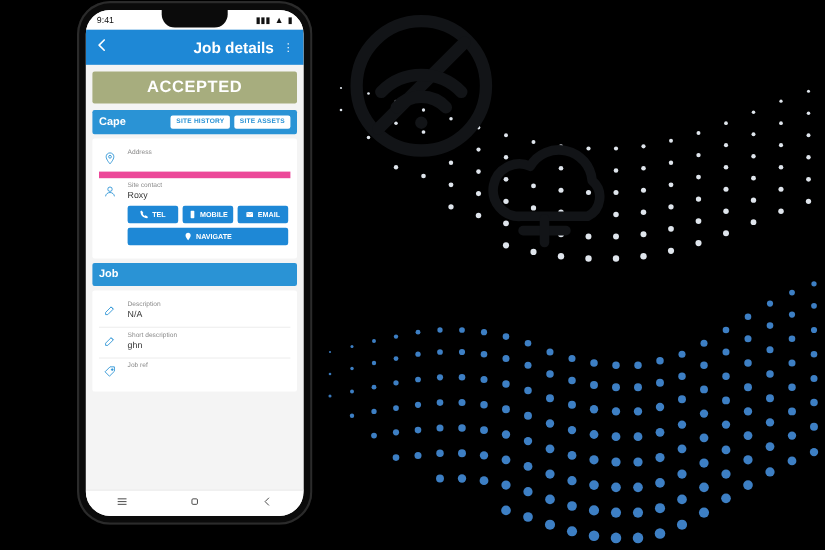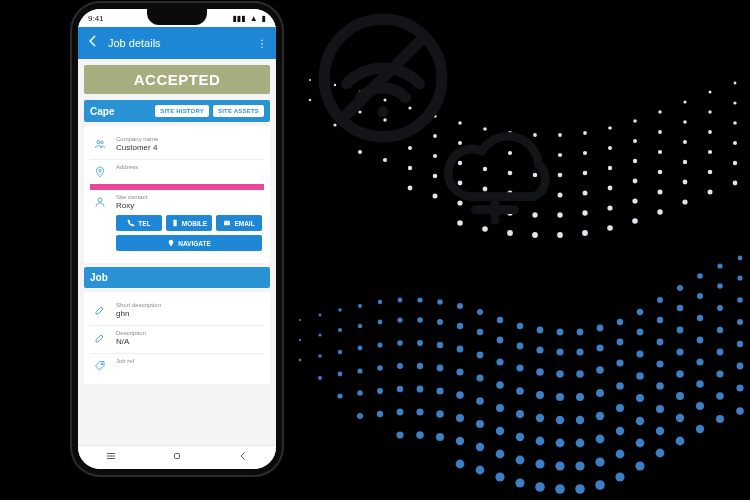--- a/index.html
+++ b/index.html
@@ -36,21 +36,21 @@
     padding: 0 10px; font-size: 8px; color: #111; background: #fff;
   }
   .statusbar .right { display: flex; gap: 4px; align-items: center; }
   .statusbar .sig, .statusbar .wifi, .statusbar .batt { font-size: 8px; }
 
   .appbar {
     background: #1e88d6; color: #fff; height: 32px;
     display: flex; align-items: center; padding: 0 8px; gap: 8px;
   }
   .appbar .back { width: 14px; }
-  .appbar .title { font-size: 11px; font-weight: 400; flex: 1; }
+  .appbar .title { font-size: 14px; font-weight: 700; flex: 1; text-align: right; }
   .appbar .menu { letter-spacing: 1px; font-size: 10px; }
 
   .content { height: calc(100% - 18px - 32px - 24px); overflow: hidden; background: #f4f4f4; }
 
   .status-banner {
     margin: 6px; background: #a7ad7e; color: #fff; text-align: center;
     font-size: 15px; font-weight: 700; letter-spacing: .5px;
     padding: 6px 0; border-radius: 2px;
   }
 
@@ -418,34 +418,20 @@
 
         <div class="status-banner">ACCEPTED</div>
 
         <div class="section-hdr">
           <span class="sec-title">Cape</span>
           <span class="pill">SITE HISTORY</span>
           <span class="pill">SITE ASSETS</span>
         </div>
 
         <div class="card">
-          <div class="row">
-            <span class="ico">
-              <svg viewBox="0 0 24 24">
-                  <circle cx="9" cy="8" r="3"></circle>
-                  <circle cx="16" cy="9" r="2.5"></circle>
-                  <path d="M3 20c0-3 3-5 6-5s6 2 6 5"></path>
-                  <path d="M13 20c0-2 2-4 4-4s4 2 4 4"></path>
-                </svg>
-            </span>
-            <span class="fld">
-              <div class="lbl">Company name</div>
-              <div class="val">Customer 4</div>
-            </span>
-          </div>
 
           <div class="row">
             <span class="ico">
               <svg viewBox="0 0 24 24">
                   <path d="M12 2C8 2 5 5 5 9c0 5 7 13 7 13s7-8 7-13c0-4-3-7-7-7z"></path>
                   <circle cx="12" cy="9" r="2.5"></circle>
                 </svg>
             </span>
             <span class="fld">
               <div class="lbl">Address</div>
@@ -502,34 +488,34 @@
 
         <div class="card">
           <div class="row">
             <span class="ico">
               <svg viewBox="0 0 24 24">
                   <path d="M4 16l10-10 4 4-10 10H4v-4z"></path>
                   <path d="M14 6l4 4"></path>
                 </svg>
             </span>
             <span class="fld">
-              <div class="lbl">Short description</div>
-              <div class="val">ghn</div>
+              <div class="lbl">Description</div>
+              <div class="val">N/A</div>
             </span>
           </div>
           <div class="row">
             <span class="ico">
               <svg viewBox="0 0 24 24">
                   <path d="M4 16l10-10 4 4-10 10H4v-4z"></path>
                   <path d="M14 6l4 4"></path>
                 </svg>
             </span>
             <span class="fld">
-              <div class="lbl">Description</div>
-              <div class="val">N/A</div>
+              <div class="lbl">Short description</div>
+              <div class="val">ghn</div>
             </span>
           </div>
           <div class="row">
             <span class="ico">
               <svg viewBox="0 0 24 24">
                   <path d="M3 12l9-9h8v8l-9 9-8-8z"></path>
                   <circle cx="16" cy="8" r="1.5" fill="#2a93d5"></circle>
                 </svg>
             </span>
             <span class="fld">

